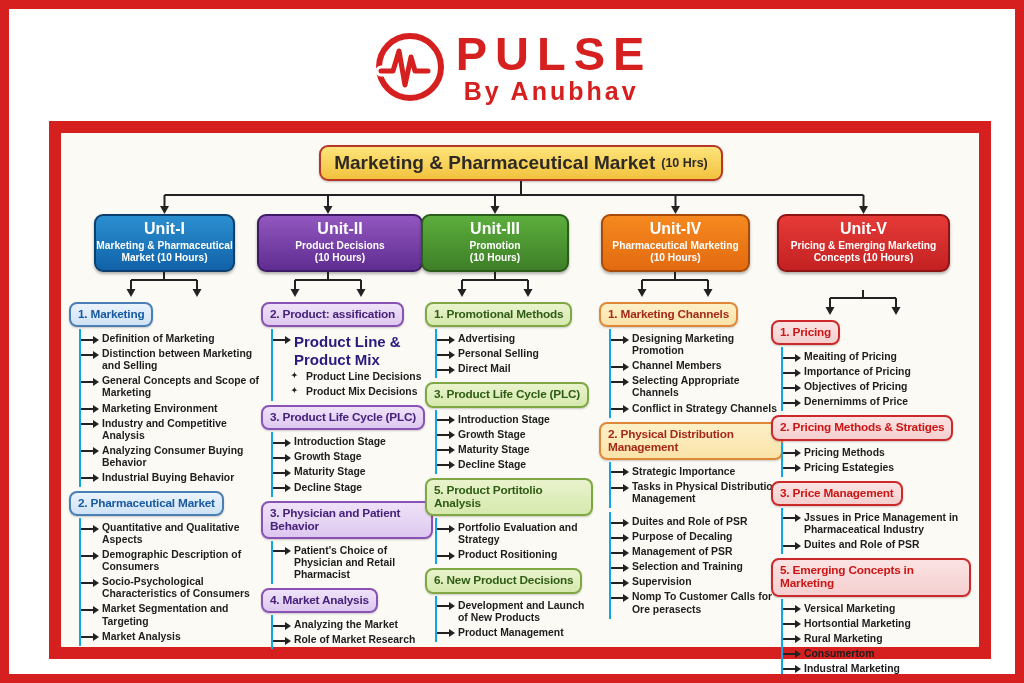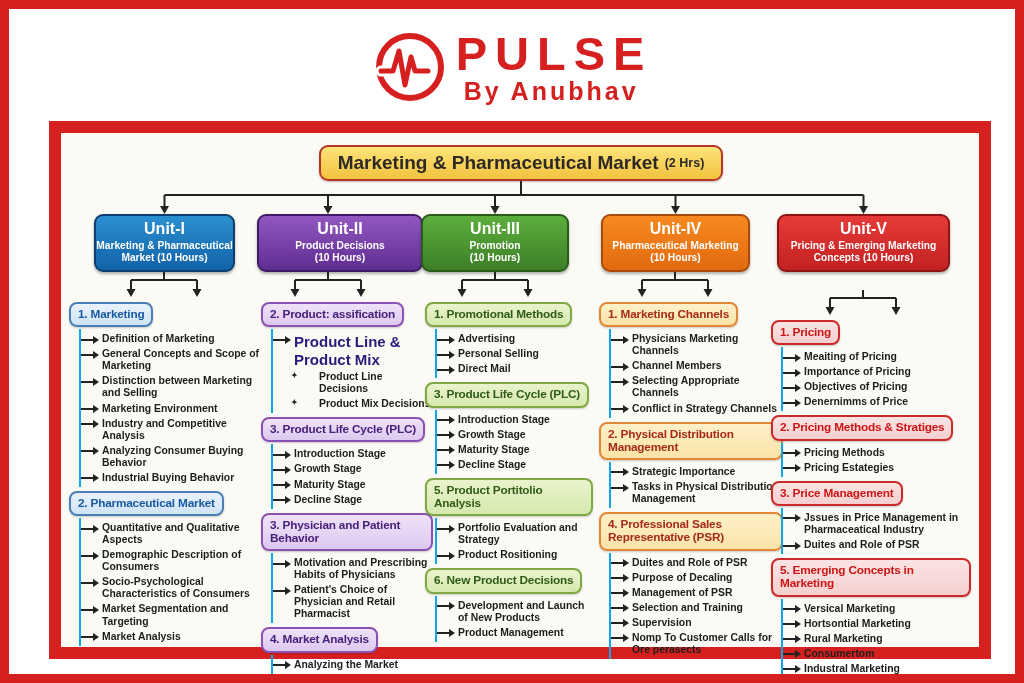--- a/index.html
+++ b/index.html
@@ -49,21 +49,21 @@
     font-size:11.8px;font-weight:700;line-height:1.12;letter-spacing:-.2px;
     padding:4px 7px;border:2px solid;border-radius:8px;margin:4px 0 2px 0;
     box-shadow:0 1px 2px rgba(0,0,0,.2);}
   .items{margin:0 0 4px 10px;border-left:2px solid #0ea5e9;padding:3px 0 1px 0;}
   .item{position:relative;padding:1px 0 2px 21px;font-size:10.4px;font-weight:600;
     color:#1d1d1d;line-height:1.16;}
   .item::before{content:"";position:absolute;left:0;top:6.5px;width:12px;height:2px;background:#222;}
   .item::after{content:"";position:absolute;left:12px;top:3.5px;border-left:6px solid #222;
     border-top:4px solid transparent;border-bottom:4px solid transparent;}
   .item.emph{font-size:15px;font-weight:700;}
-  .item.sub{padding-left:46px;}
+  .item.sub{padding-left:33px;}
   .item.sub::before{left:18px;width:0;height:0;background:none;content:"✦";
     top:1px;font-size:8px;color:#222;}
   .item.sub::after{display:none;}
 </style>
 </head>
 <body>
 
 <div class="logo">
   <svg width="76" height="76" viewBox="0 0 76 76">
     <circle cx="38" cy="38" r="31" fill="none" stroke="#d6201f" stroke-width="6"></circle>
@@ -74,21 +74,21 @@
     <span class="logo-name">PULSE</span>
     <span class="logo-byline">By Anubhav</span>
   </div>
 </div>
 
 <div class="frame">
   <div class="frame-inner">
 
     <div class="title-box">
       <span class="t">Marketing &amp; Pharmaceutical Market</span>
-      <span class="h">(2 Hrs)</span>
+      <span class="h">(10 Hrs)</span>
     </div>
 
     <svg class="overlay" width="918" height="84">
       <path d="M460 48 V62 M103.5 62 H802.5 M103.5 62 V74 M267 62 V74 M434 62 V74 M614.5 62 V74 M802.5 62 V74" stroke="#222" stroke-width="2" fill="none"></path>
       <polygon points="99,73 108,73 103.5,81" fill="#222"></polygon>
       <polygon points="262.5,73 271.5,73 267,81" fill="#222"></polygon>
       <polygon points="429.5,73 438.5,73 434,81" fill="#222"></polygon>
       <polygon points="610,73 619,73 614.5,81" fill="#222"></polygon>
       <polygon points="798,73 807,73 802.5,81" fill="#222"></polygon>
     </svg>
@@ -121,22 +121,22 @@
 
     <div class="col c1">
         <div class="split"><svg width="90" height="26" viewBox="0 0 90 26">
             <path d="M45 0 V8 M12 8 H78 M12 8 V18 M78 8 V18" stroke="#222" stroke-width="2" fill="none"></path>
             <polygon points="7.5,17 16.5,17 12,25" fill="#222"></polygon>
             <polygon points="73.5,17 82.5,17 78,25" fill="#222"></polygon>
           </svg></div>
         <div class="section-head" style="background: linear-gradient(rgb(234, 243, 252), rgb(207, 227, 245)); border-color: rgb(74, 127, 181); color: rgb(23, 89, 159);">1. Marketing</div>
         <div class="items">
           <div class="item">Definition of Marketing</div>
+          <div class="item">Distinction between Marketing and Selling</div>
           <div class="item">General Concepts and Scope of Marketing</div>
-          <div class="item">Distinction between Marketing and Selling</div>
           <div class="item">Marketing Environment</div>
           <div class="item">Industry and Competitive Analysis</div>
           <div class="item">Analyzing Consumer Buying Behavior</div>
           <div class="item">Industrial Buying Behavior</div>
         </div>
         <div class="section-head" style="background: linear-gradient(rgb(234, 243, 252), rgb(207, 227, 245)); border-color: rgb(74, 127, 181); color: rgb(23, 89, 159);">2. Pharmaceutical Market</div>
         <div class="items">
           <div class="item">Quantitative and Qualitative Aspects</div>
           <div class="item">Demographic Description of Consumers</div>
           <div class="item">Socio-Psychological Characteristics of Consumers</div>
@@ -158,21 +158,20 @@
         </div>
         <div class="section-head" style="background: linear-gradient(rgb(239, 226, 248), rgb(221, 200, 239)); border-color: rgb(138, 82, 181); color: rgb(70, 32, 122);">3. Product Life Cycle (PLC)</div>
         <div class="items">
           <div class="item">Introduction Stage</div>
           <div class="item">Growth Stage</div>
           <div class="item">Maturity Stage</div>
           <div class="item">Decline Stage</div>
         </div>
         <div class="section-head" style="background: linear-gradient(rgb(239, 226, 248), rgb(221, 200, 239)); border-color: rgb(138, 82, 181); color: rgb(70, 32, 122);">3. Physician and Patient Behavior</div>
         <div class="items">
-          <div class="item">Motivation and Prescribing Habits of Physicians</div>
           <div class="item">Patient's Choice of Physician and Retail Pharmacist</div>
         </div>
         <div class="section-head" style="background: linear-gradient(rgb(239, 226, 248), rgb(221, 200, 239)); border-color: rgb(138, 82, 181); color: rgb(70, 32, 122);">4. Market Analysis</div>
         <div class="items">
           <div class="item">Analyzing the Market</div>
           <div class="item">Role of Market Research</div>
         </div>
       </div>
     <div class="col c3">
         <div class="split"><svg width="90" height="26" viewBox="0 0 90 26">
@@ -205,31 +204,30 @@
         </div>
       </div>
     <div class="col c4">
         <div class="split"><svg width="90" height="26" viewBox="0 0 90 26">
             <path d="M45 0 V8 M12 8 H78 M12 8 V18 M78 8 V18" stroke="#222" stroke-width="2" fill="none"></path>
             <polygon points="7.5,17 16.5,17 12,25" fill="#222"></polygon>
             <polygon points="73.5,17 82.5,17 78,25" fill="#222"></polygon>
           </svg></div>
         <div class="section-head" style="background: linear-gradient(rgb(253, 240, 200), rgb(250, 227, 168)); border-color: rgb(224, 136, 56); color: rgb(165, 42, 26);">1. Marketing Channels</div>
         <div class="items">
-          <div class="item">Physicians Marketing Channels</div>
+          <div class="item">Designing Marketing Promotion</div>
           <div class="item">Channel Members</div>
           <div class="item">Selecting Appropriate Channels</div>
           <div class="item">Conflict in Strategy Channels</div>
         </div>
         <div class="section-head" style="background: linear-gradient(rgb(253, 240, 200), rgb(250, 227, 168)); border-color: rgb(224, 136, 56); color: rgb(165, 42, 26);">2. Physical Distribution Management</div>
         <div class="items">
           <div class="item">Strategic Importance</div>
           <div class="item">Tasks in Physical Distribution Management</div>
         </div>
-        <div class="section-head" style="background: linear-gradient(rgb(253, 240, 200), rgb(250, 227, 168)); border-color: rgb(224, 136, 56); color: rgb(165, 42, 26);">4. Professional Sales Representative (PSR)</div>
         <div class="items">
           <div class="item">Duites and Role of PSR</div>
           <div class="item">Purpose of Decaling</div>
           <div class="item">Management of PSR</div>
           <div class="item">Selection and Training</div>
           <div class="item">Supervision</div>
           <div class="item">Nomp To Customer Calls for Ore perasects</div>
         </div>
       </div>
     <div class="col c5">

